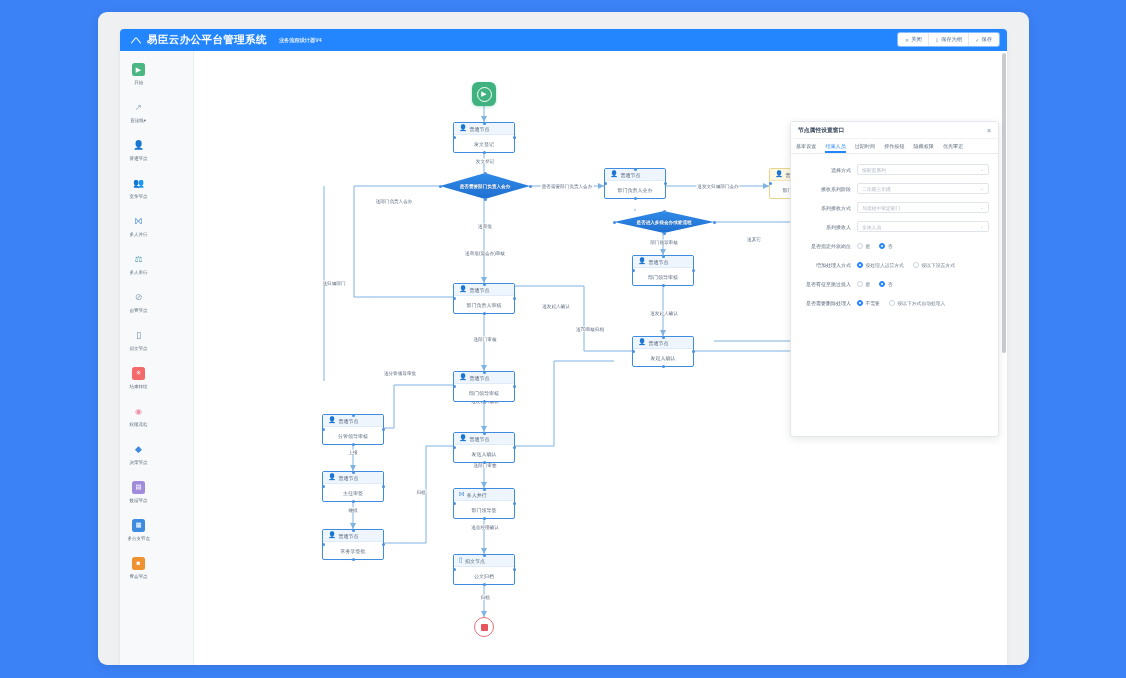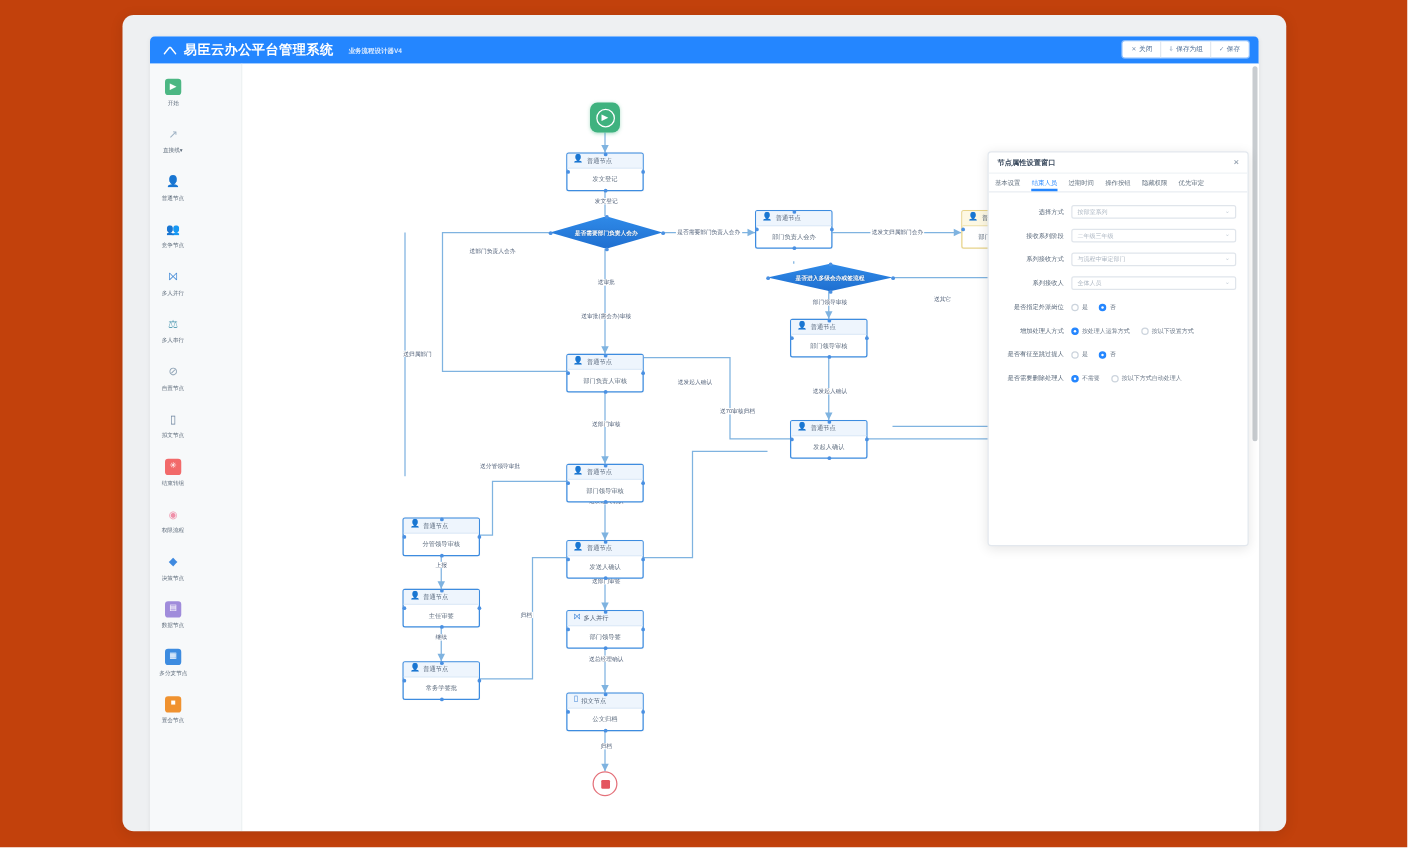--- a/index.html
+++ b/index.html
@@ -7,21 +7,21 @@
   html, body {
     width: 1126px; height: 678px;
     background: #ffffff;
     font-family: "Liberation Sans", "DejaVu Sans", sans-serif;
     overflow: hidden;
   }
 
   #root {
     position: relative;
     width: 1126px; height: 678px;
-    background: #c2410c;
+    background: #3b82f6;
   }
 
   
   .app-card {
     position: absolute;
     left: 98px; top: 12px;
     width: 931px; height: 653px;
     background: #eef0f2;
     border-radius: 9px;
     box-shadow: 0 2px 10px rgba(0,0,0,.10);

